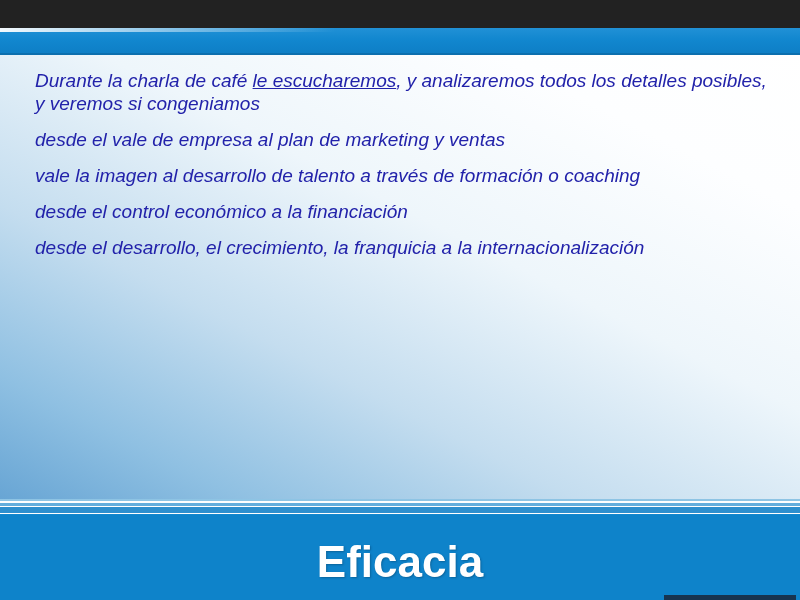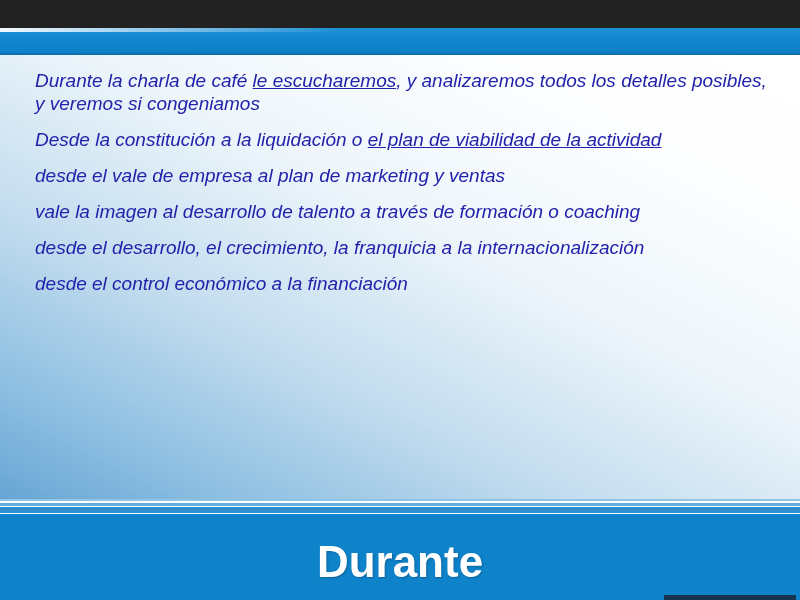--- a/index.html
+++ b/index.html
@@ -67,27 +67,26 @@
   }
 </style>
 </head>
 <body>
 
 <div class="slide">
   <div class="top-bar"></div>
 
   <div class="content" id="paragraphs">
       <p><span>Durante la charla de café </span><span class="u">le escucharemos</span><span>, y analizaremos todos los detalles posibles, y veremos si congeniamos</span></p>
-      <p><span>Desde la constitución a la liquidación o </span><span class="u">el plan de viabilidad de la actividad</span></p>
       <p><span>desde el vale de empresa al plan de marketing y ventas</span></p>
       <p><span>vale la imagen al desarrollo de talento a través de formación o coaching</span></p>
+      <p><span>desde el control económico a la financiación</span></p>
       <p><span>desde el desarrollo, el crecimiento, la franquicia a la internacionalización</span></p>
-      <p><span>desde el control económico a la financiación</span></p>
     </div>
 
   <div class="stripe-band"></div>
 
   <div class="footer">
-    <div class="footer-title">Durante</div>
+    <div class="footer-title">Eficacia</div>
   </div>
 
   <div class="watermark">ayudaweb.es</div>
 </div>
 
 </body></html>

